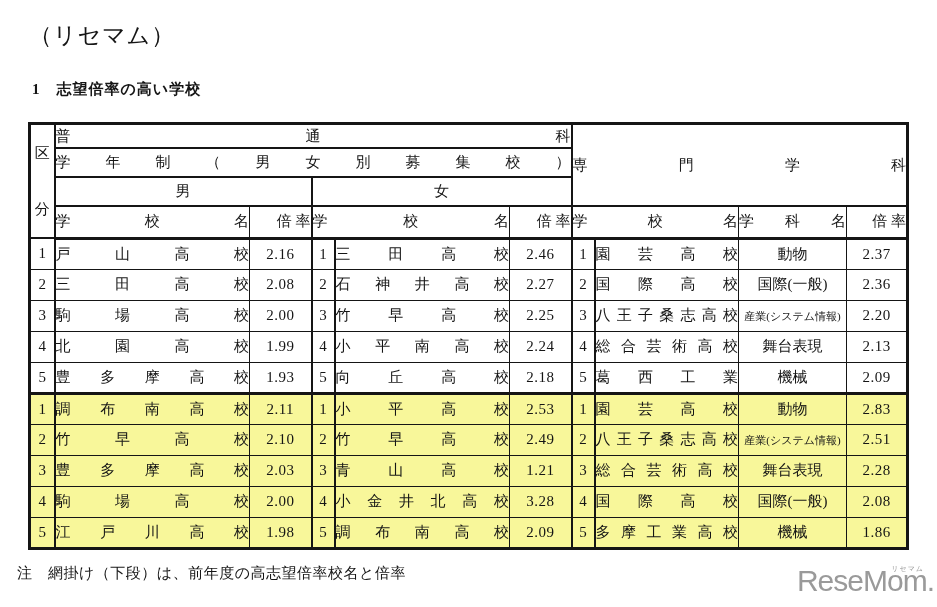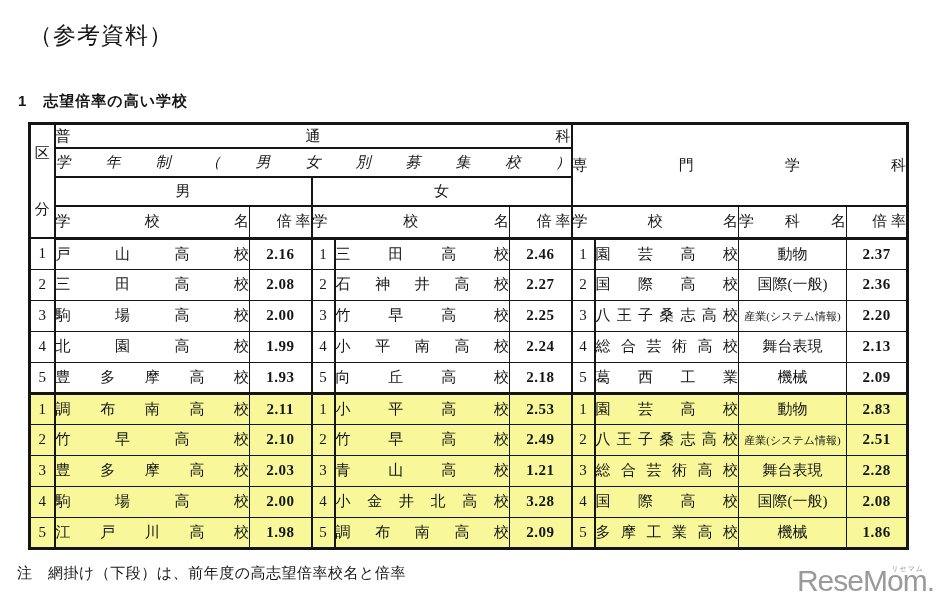--- a/index.html
+++ b/index.html
@@ -2,61 +2,61 @@
 <html><head>
 <meta charset="utf-8">
 <style>
   html,body{margin:0;padding:0;}
   body{
     width:937px;height:607px;position:relative;background:#ffffff;
     font-family:"Liberation Serif",serif;color:#151515;overflow:hidden;
   }
   .title{position:absolute;left:29px;top:20px;font-size:23px;letter-spacing:1px;}
   .heading{
-    position:absolute;left:18px;top:80px;font-size:15px;font-weight:bold;
-    font-family:Liberation Sans, sans-serif;letter-spacing:1px;margin-top:12px;
+    position:absolute;left:32px;top:80px;font-size:15px;font-weight:bold;
+    font-family:Liberation Serif, serif;letter-spacing:1px;
   }
   table.rank{
     position:absolute;left:28px;top:122px;width:878px;
     border-collapse:collapse;table-layout:fixed;
     border:3px solid #151515;
   }
   table.rank td{
     border:1px solid #151515;text-align:center;vertical-align:middle;
     font-size:15px;padding:0;overflow:hidden;
   }
   tr.h1{height:24px} tr.h2{height:28px} tr.h3{height:28px} tr.h4{height:31px}
   tbody tr{height:31px}
   tr.h1 td,tr.h2 td,tr.h3 td{border-bottom-width:2px;}
   tr.h4 td{border-bottom-width:3px;text-align:right;}
   tbody tr.sep td{border-top-width:3px;}
   tr.prev td{background:#f8f79a;}
   .vr2{border-right-width:2px !important;}
   .jc{text-align:justify;text-align-last:justify;}
-  .px-xl{padding:0 135px;margin-left:44px;} .px-lg{padding:0 36px;font-style:italic;} .px-md{padding:0 44px;}
+  .px-xl{padding:0 135px;margin-left:44px;} .px-lg{padding:0 36px;} .px-md{padding:0 44px;}
   .px-fm{padding:0 40px;} .px-sp{padding:0 30px;} .px-sm{padding:0 10px;}
   .px-sen{padding:0 88px;margin-left:32px;}
   .name{text-align:justify;text-align-last:justify;padding:0 12px;}
-  .num{font-size:16px;letter-spacing:0.5px;font-weight:bold;}
+  .num{font-size:16px;letter-spacing:0.5px;}
   .rankno{font-size:15px;}
   .kubun{padding:0;}
   .kubun .kwrap{display:flex;flex-direction:column;justify-content:space-around;height:112px;}
   td.fit span{display:inline-block;white-space:nowrap;}
   .note{position:absolute;left:17px;top:564px;font-size:15px;letter-spacing:0.5px;}
   .logo{
     position:absolute;right:3px;top:564px;width:125px;height:40px;
     font-family:"Liberation Sans",sans-serif;color:#9a9a9a;
   }
   .logo .ruby{position:absolute;top:0px;right:10px;font-size:7px;letter-spacing:1px;color:#9a9a9a;}
   .logo .word{position:absolute;top:0;right:0;font-size:30px;font-weight:normal;letter-spacing:-1px;}
 </style>
 </head>
 <body>
 
-<div class="title">（参考資料）</div>
+<div class="title">（リセマム）</div>
 <div class="heading">1　志望倍率の高い学校</div>
 
 <table class="rank">
   <colgroup>
     <col style="width:25px">
       <col style="width:195px">
       <col style="width:62px">
     <col style="width:23px">
       <col style="width:175px">
       <col style="width:62px">

